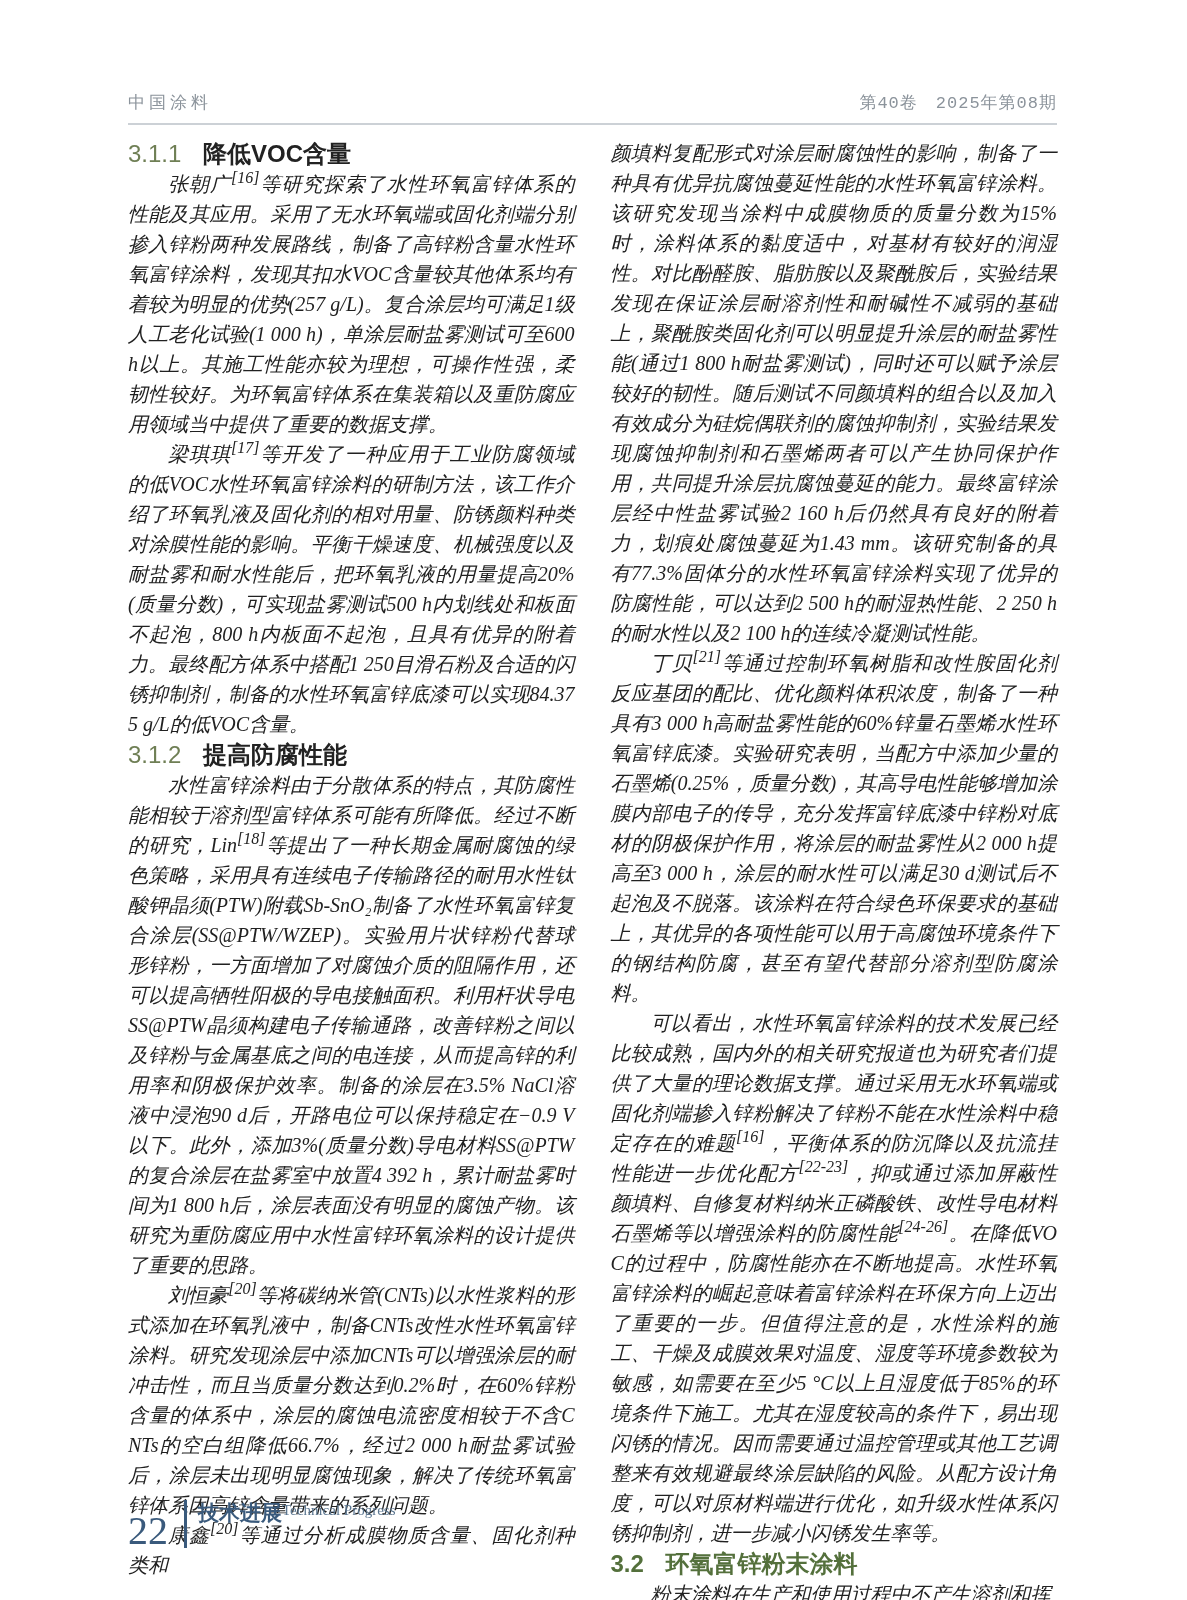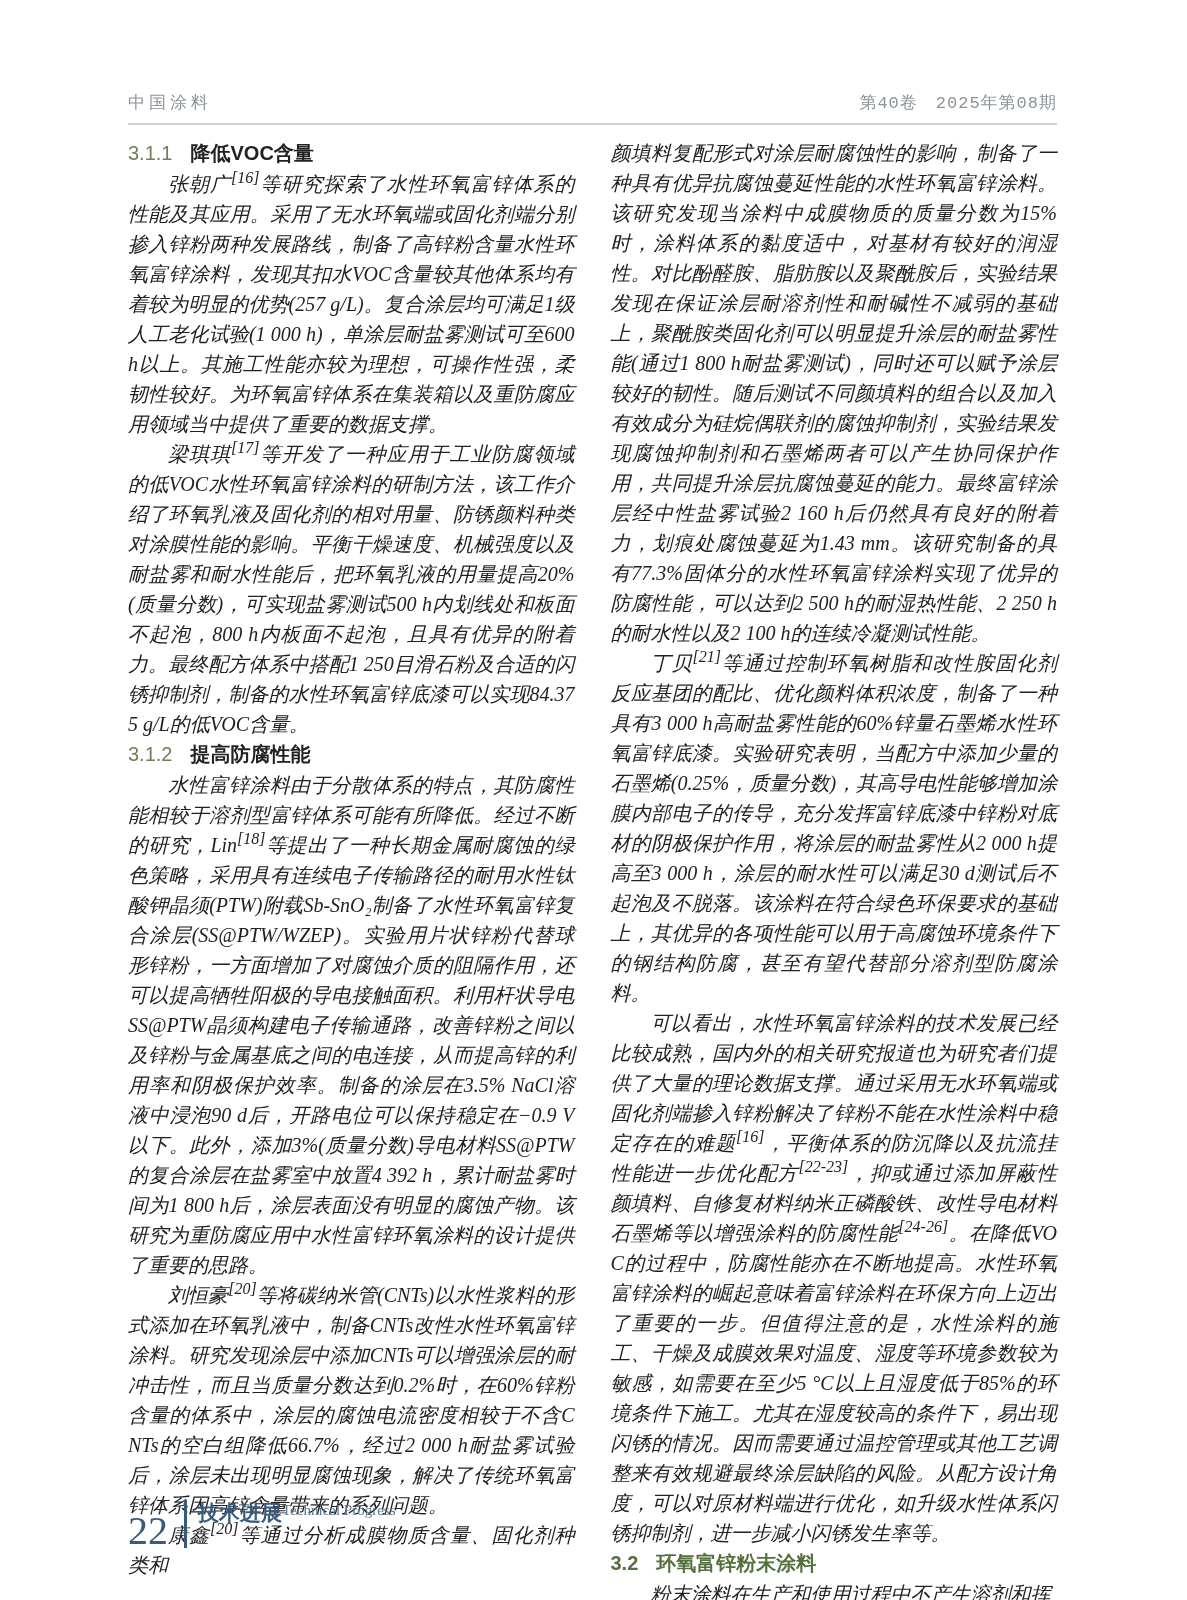--- a/index.html
+++ b/index.html
@@ -33,21 +33,21 @@
     font-size:20px; line-height:30px;
     text-align:justify;
     text-indent:2em;
     word-break:break-all;
     font-style:italic;
   }
   .para.cont { text-indent:0; }
   sup.ref { font-size:16px; line-height:0; vertical-align:super; letter-spacing:0; }
   .heading {
     font-family:"Liberation Sans","DejaVu Sans",sans-serif;
-    font-size:20px; line-height:31px;
+    font-size:24px; line-height:31px;
     text-align:left;
   }
   .heading .hnum { font-weight:400; }
   .heading .htitle { margin-left:0.9em; font-weight:700; color:#222222; }
   .heading.h3 .hnum { color:#6f7f55; }
   .heading.h2 .hnum { color:#54703c; font-weight:700; }
   .heading.h2 .htitle { color:#54703c; }
   
   .footer {
     position:absolute; left:128px; top:1500px;

